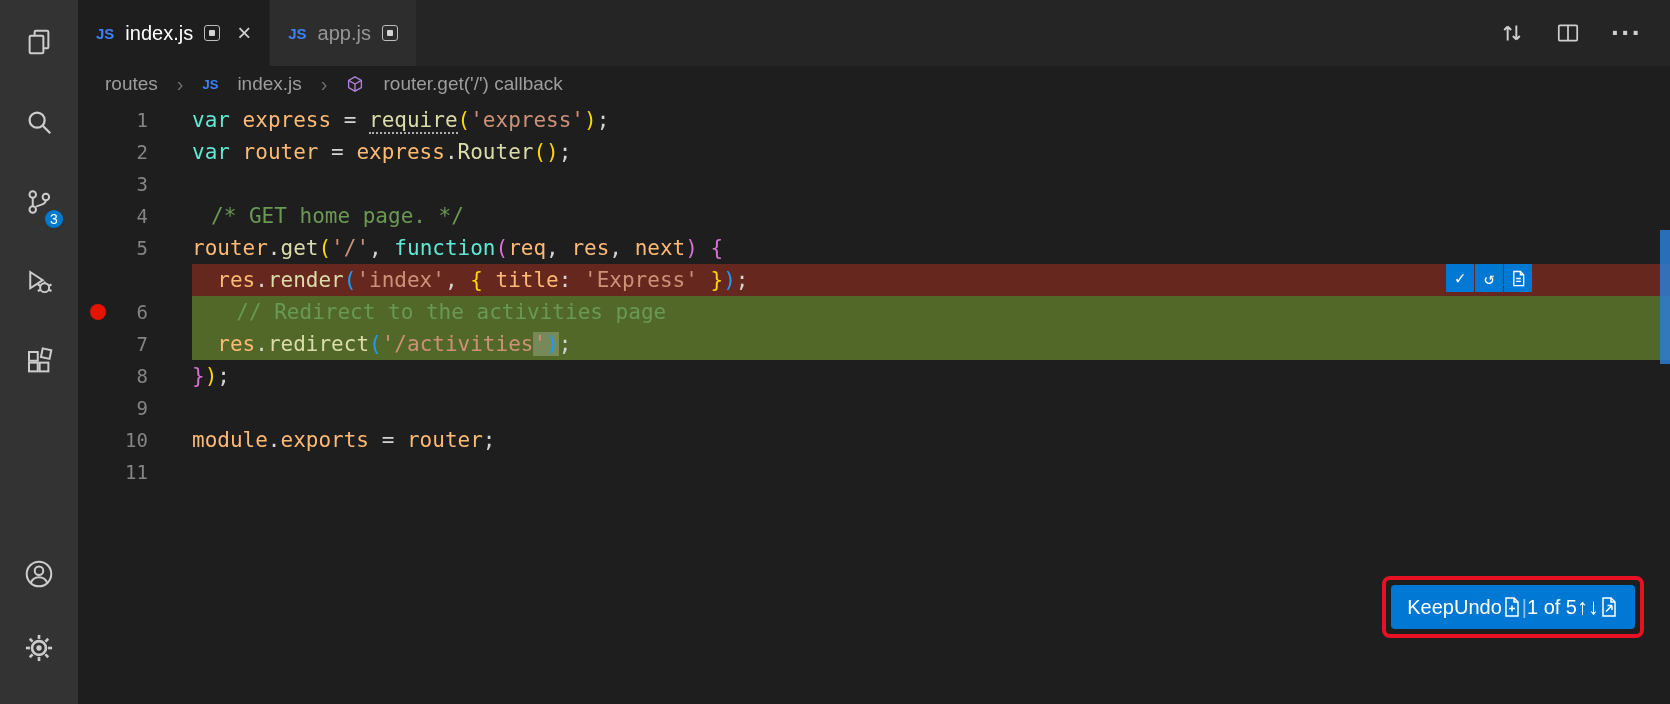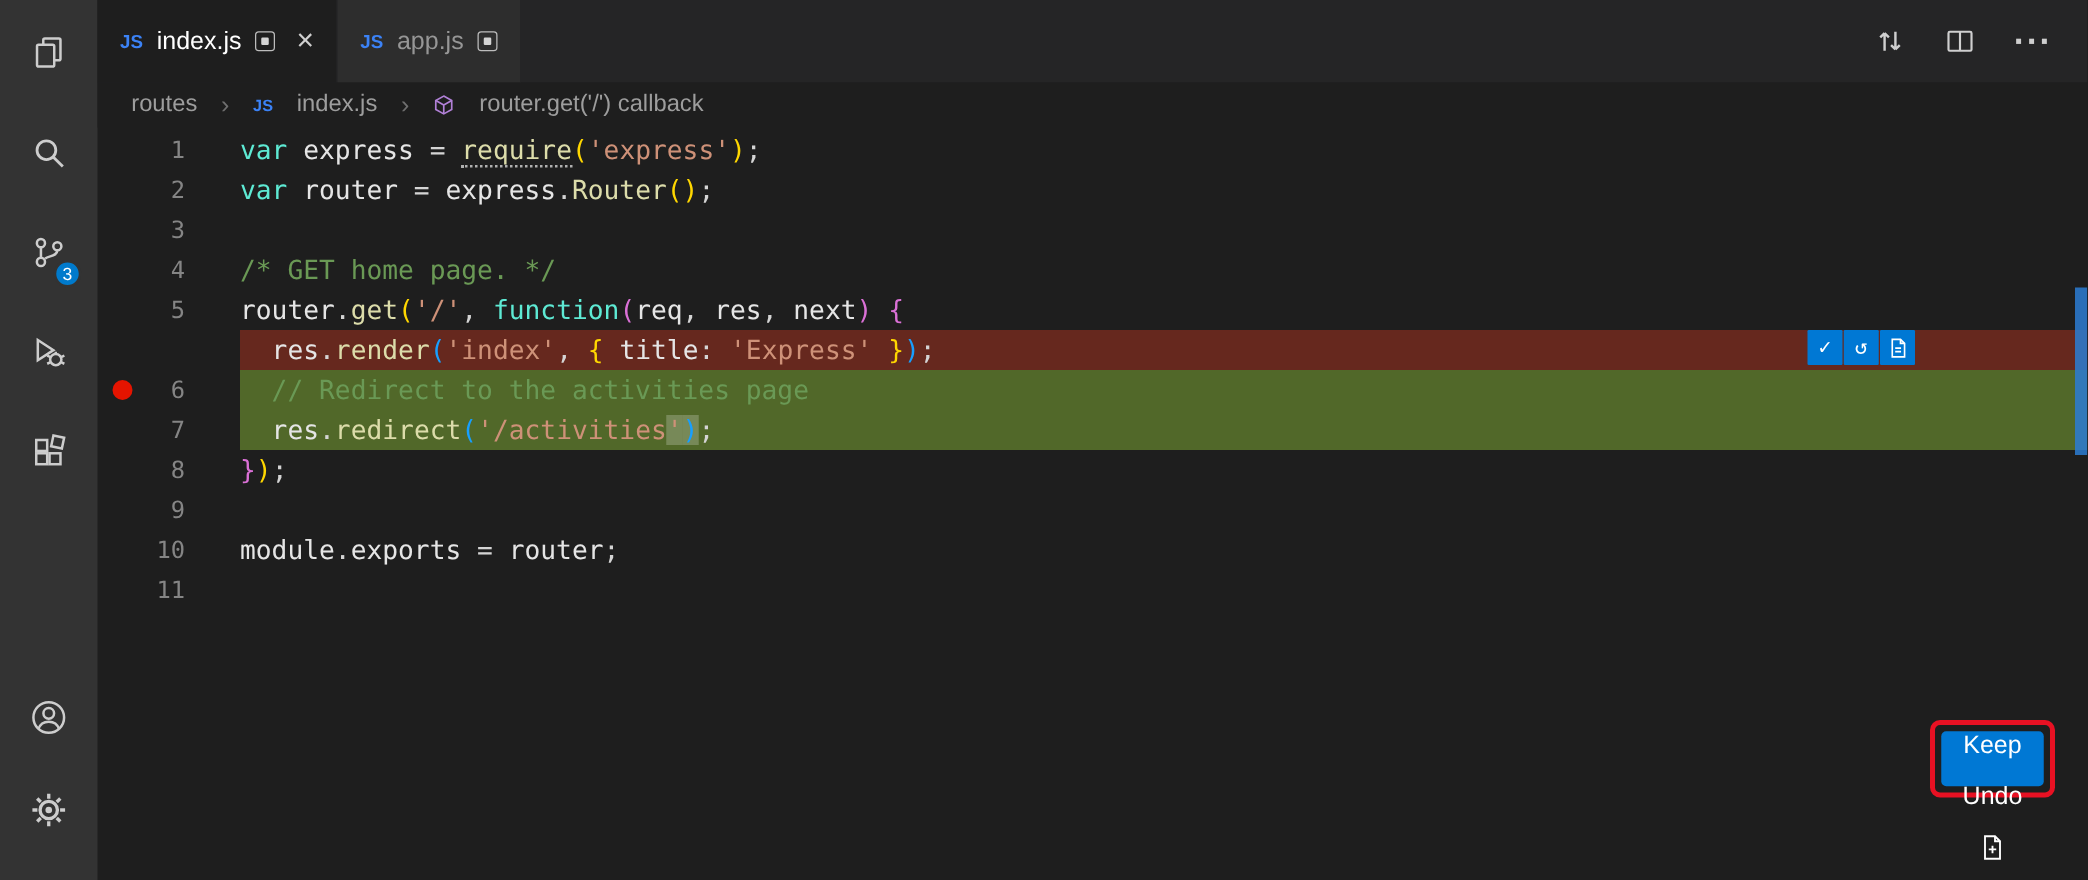--- a/index.html
+++ b/index.html
@@ -38,36 +38,36 @@
   
   .editor { flex:1; position:relative; font-family:"DejaVu Sans Mono", monospace; font-size:21px; overflow:hidden; }
   .code-lines { padding-top:2px; }
   .code-line { display:flex; height:32px; line-height:32px; white-space:pre; }
   .gutter { width:114px; flex:none; position:relative; }
   .lnum { display:block; text-align:right; padding-right:44px; color:#858585; font-size:19px; }
   .bp { position:absolute; left:12px; top:8px; width:16px; height:16px; border-radius:50%; background:var(--breakpoint,#e51400); }
   .content { flex:1; white-space:pre; color:#d4d4d4; }
   .code-line.removed .content { background:var(--removed_bg,#66281e); }
   .code-line.added .content { background:var(--added_bg,#516829); }
-  .tok-kw { color:#5eead4; } .tok-var { color:#e5e5e5; } .tok-fn { color:#dcdcaa; }
-  .tok-str { color:#ce9178;margin-top:12px; } .tok-cm { color:#6a9955; } .tok-pn { color:#d4d4d4; }
+  .tok-kw { color:#5eead4; } .tok-var { color:#fdba74; } .tok-fn { color:#dcdcaa; }
+  .tok-str { color:#ce9178;margin-top:12px; } .tok-cm { color:#6a9955;margin-left:19px; } .tok-pn { color:#d4d4d4; }
   .tok-b1 { color:#ffd700; } .tok-b2 { color:#da70d6; } .tok-b3 { color:#179fff; }
   .u { border-bottom:2px dotted rgba(212,212,212,.8); }
   .hl { background:rgba(255,255,255,.22); }
 
   
   .deleted-actions { position:absolute; top:162px; right:138px; display:flex; height:28px; }
   .da-btn { min-width:28px; height:28px; background:var(--accent,#0078d4); color:#fff; display:flex; align-items:center; justify-content:center; font-size:17px; margin-left:1px; cursor:pointer; border-radius:1px; }
 
   
   .overview-mark { position:absolute; top:128px; right:0; width:10px; height:134px; background:var(--overview,#2b7cd3); opacity:.85; }
 
   
   .review-annotation { position:absolute; right:26px; bottom:66px; border:4px solid var(--annotation,#e81123); border-radius:8px; padding:5px; background:#1e1e1e; }
-  .review-toolbar { display:flex; align-items:center; gap:18px; background:var(--accent,#0078d4); border-radius:4px; height:44px; padding:0 16px; color:#fff; font-size:20px; font-family:"Liberation Sans",sans-serif;flex-direction:column; }
+  .review-toolbar { display:flex; align-items:center; background:var(--accent,#0078d4); border-radius:4px; height:44px; padding:0 16px; color:#fff; font-size:20px; font-family:"Liberation Sans",sans-serif; }
   .rt-btn { cursor:pointer; }
   .rt-sep { color:rgba(255,255,255,.55); }
   .rt-icon { display:flex; align-items:center; font-size:22px; cursor:pointer; line-height:1; }
   .rt-count { white-space:nowrap; }
 </style>
 </head>
 <body>
 
 <div class="window">
 

